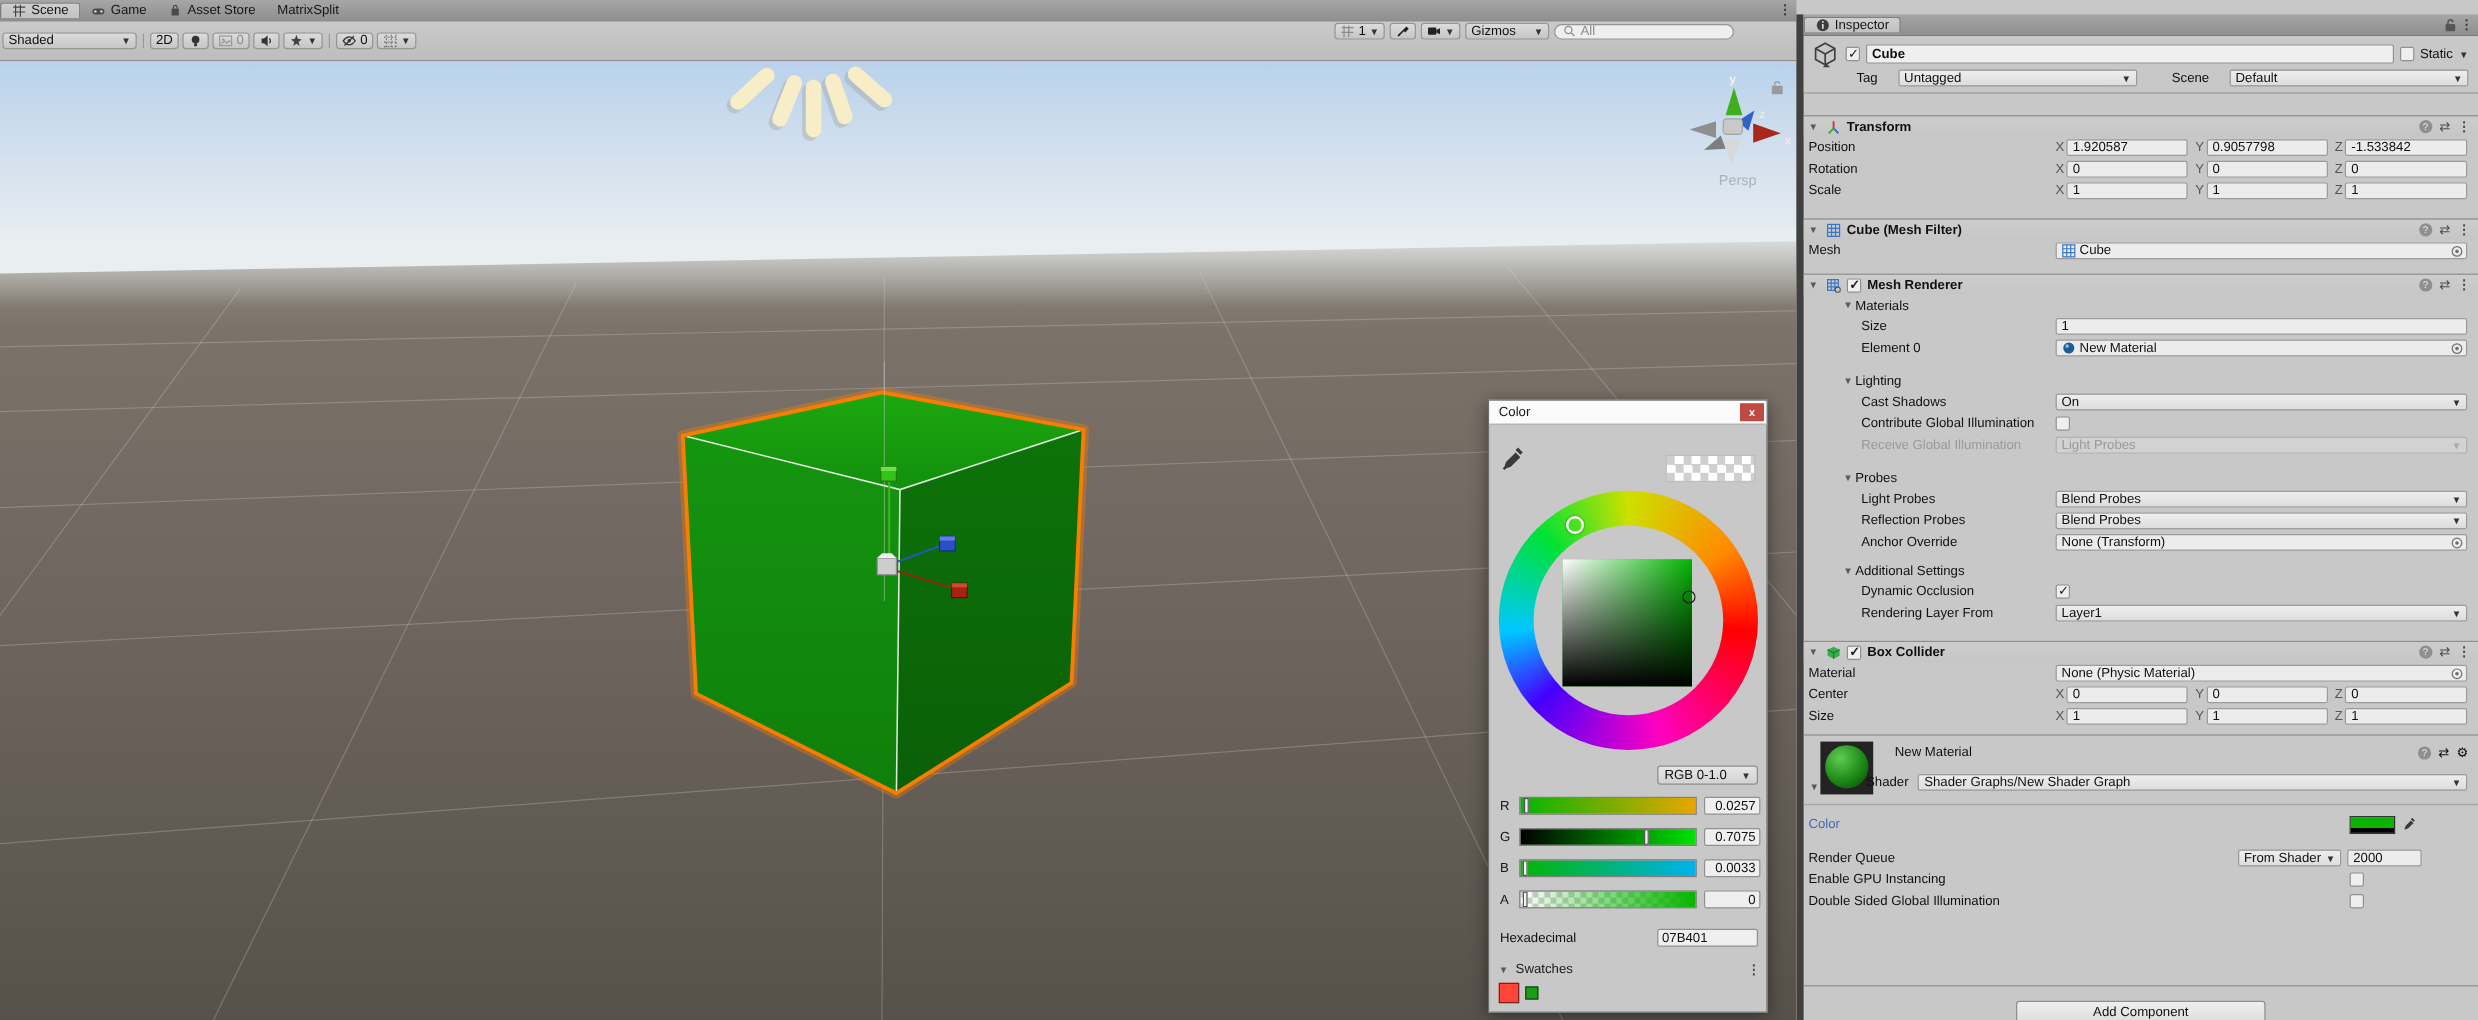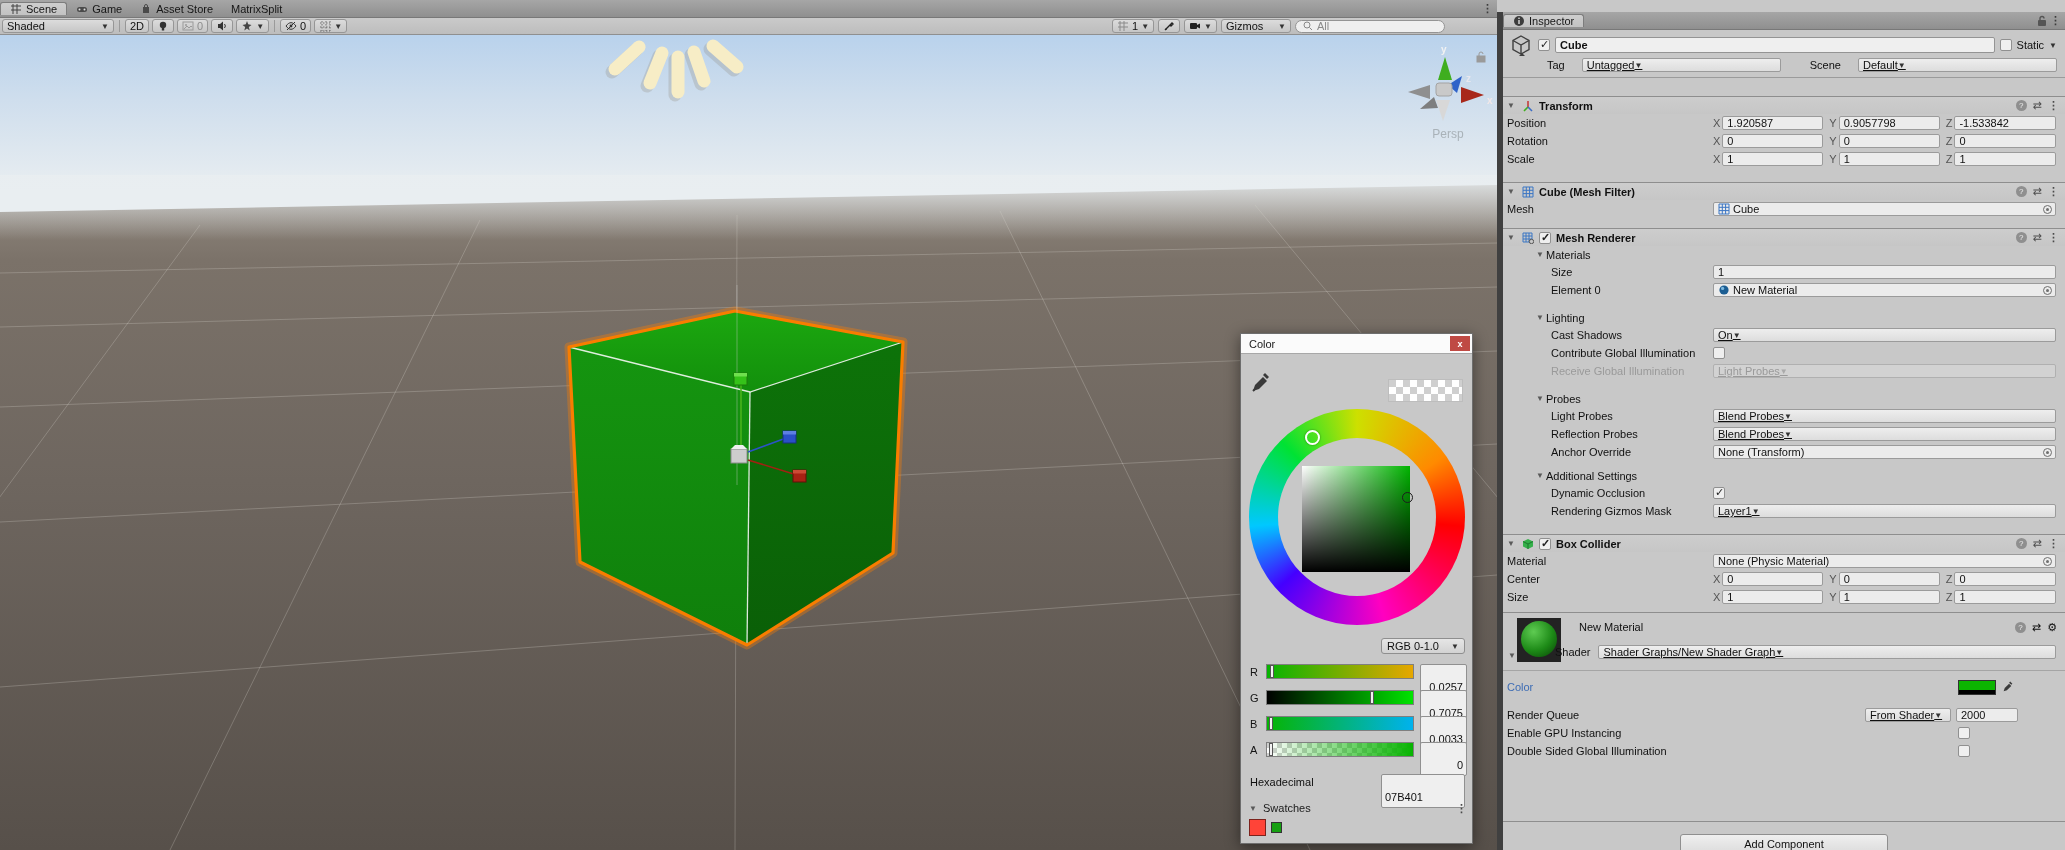--- a/index.html
+++ b/index.html
@@ -9,21 +9,21 @@
 
   
   .tabbar { height:18px; background:linear-gradient(#a6a6a6,#8f8f8f); border-bottom:1px solid #787878; display:flex; align-items:center; position:relative; }
   .tab { display:flex; align-items:center; gap:4px; padding:0 9px; color:#161616; }
   .tab.active { background:linear-gradient(#cecece,#c2c2c2); border-radius:3px 3px 0 0; border:1px solid #7d7d7d; border-bottom:none; }
   .tab-kebab { position:absolute; right:4px; top:2px; color:#3c3c3c; font-weight:bold; letter-spacing:0; }
   .icon12 { width:12px; height:12px; display:inline-block; flex:none; }
 
   
   .scene { position:absolute; left:0; top:0; width:1497px; height:850px; }
-  .scene-toolbar { height:17px; background:linear-gradient(#cacaca,#bdbdbd); border-bottom:1px solid #8f8f8f; display:flex; align-items:center; padding:0 2px; gap:3px; position:relative;text-align:right; }
+  .scene-toolbar { height:33px; background:linear-gradient(#cacaca,#bdbdbd); border-bottom:1px solid #8f8f8f; display:flex; align-items:center; padding:0 2px; gap:3px; position:relative;text-align:right; }
   .tb-btn { height:14px; display:flex; align-items:center; gap:3px; padding:0 4px; background:linear-gradient(#dcdcdc,#c6c6c6); border:1px solid #969696; border-radius:3px; color:#111; }
   .tb-sep { width:1px; height:12px; background:#9a9a9a; margin:0 2px; }
   .tb-caret { font-size:8px; color:#333; }
   .tb-dim { color:#8d8d8d; }
   .tb-right { position:absolute; right:52px; top:1px; display:flex; align-items:center; gap:4px; }
   .search { width:150px; height:13px; background:#efefef; border:1px solid #949494; border-radius:7px; display:flex; align-items:center; padding:0 6px; gap:3px; color:#8a8a8a; }
   .viewport { position:relative; width:1497px; height:815px; background:linear-gradient(#b9d2ec 0%, #cfdeed 8%, #e9eef1 19%, #e9eef1 100%); }
   .viewport svg { position:absolute; left:0; top:0; }
 
   
@@ -36,39 +36,39 @@
   .wheel-hole { position:absolute; left:29px; top:29px; right:29px; bottom:29px; border-radius:50%; background:#c8c8c8; }
   .svbox { position:absolute; left:61px; top:132px; width:108px; height:106px;
            background:linear-gradient(to top, #000, rgba(0,0,0,0)), linear-gradient(to right, #fff, rgba(255,255,255,0)), #00b400; background-blend-mode:normal; }
   .ring-sel { position:absolute; left:64px; top:96px; width:15px; height:15px; border:2px solid #fff; border-radius:50%; box-shadow:0 0 2px rgba(0,0,0,.5); }
   .sv-sel { position:absolute; left:161px; top:158px; width:11px; height:11px; border:1.5px solid #1d1d1d; border-radius:50%; }
   .mode-dd { position:absolute; left:140px; top:304px; width:84px; height:16px; background:linear-gradient(#e6e6e6,#d2d2d2); border:1px solid #8f8f8f; border-radius:3px; display:flex; align-items:center; justify-content:space-between; padding:0 5px; }
   .srow { position:absolute; left:0; width:233px; height:15px; }
   .srow .sl-label { position:absolute; left:9px; top:2px; color:#141414; }
   .sl-track { position:absolute; left:25px; top:0; width:148px; height:15px; border:1px solid #7f7f7f; }
   .sl-handle { position:absolute; top:0; width:4px; height:13px; background:#f2f2f2; border:1px solid #555; }
-  .sl-val { position:absolute; left:179px; top:0; width:47px; height:15px; background:#efefef; border:1px solid #909090; border-radius:2px; text-align:right; padding:16px 3px; }
+  .sl-val { position:absolute; left:179px; top:0; width:47px; height:15px; background:#efefef; border:1px solid #909090; border-radius:2px; text-align:right; padding:1px 3px; }
   .hexrow { position:absolute; top:440px; left:0; width:233px; height:16px; }
   .swatch-hdr { position:absolute; top:468px; left:8px; display:flex; gap:4px; align-items:center; color:#1a1a1a; }
   .kebab { color:#4a4a4a; font-weight:bold; }
 
   
   .inspector { position:absolute; left:1497px; top:12px; width:568px; height:850px; background:#c8c8c8; border-left:6px solid #404040; display:flex; flex-direction:column; }
   .insp-body { flex:1; display:flex; flex-direction:column; overflow:hidden; }
   .go-header { padding:4px 8px 3px 6px; border-bottom:1px solid #9b9b9b; background:#c8c8c8; }
   .go-row1 { display:flex; align-items:center; gap:5px; height:22px; }
   .namefield { flex:1; height:16px; background:#efefef; border:1px solid #949494; border-radius:2px; font-weight:bold; padding:1px 4px; }
   .go-row2 { display:flex; align-items:center; gap:17px; height:18px; padding-left:38px; }
   .row { display:flex; align-items:center; height:16px; margin:1px 9px 1px 0; }
   .lbl { width:210px; flex:none; color:#111; }
   .lbl.dis { color:#9a9a9a; }
   .ind1 { padding-left:4px; } .ind2 { padding-left:33px; } .ind3 { padding-left:48px; }
   .ctl { flex:1; display:flex; align-items:center; }
   .field, .dropdown, .objfield { height:14px; background:#ececec; border:1px solid #9b9b9b; border-radius:2px; display:flex; align-items:center; padding:0 4px; flex:1; }
-  .dropdown { justify-content:flex-start; background:linear-gradient(#eee,#ddd);text-decoration:underline; }
+  .dropdown { justify-content:space-between; background:linear-gradient(#eee,#ddd); }
   .dropdown.dis { background:#d2d2d2; color:#9a9a9a; border-color:#b0b0b0; }
   .objfield { gap:3px; padding-right:16px; position:relative; }
   .picker-dot { position:absolute; right:3px; width:9px; height:9px; border:1px solid #6f6f6f; border-radius:50%; display:flex; align-items:center; justify-content:center; }
   .picker-dot::after { content:""; width:3px; height:3px; background:#6f6f6f; border-radius:50%; }
   .chk { width:12px; height:12px; background:#efefef; border:1px solid #909090; border-radius:2px; position:relative; flex:none; }
   .chk.on::after { content:"✓"; position:absolute; left:1px; top:-2px; font-size:11px; color:#222; }
   .comp-hdr { display:flex; align-items:center; gap:5px; height:18px; border-top:1px solid #8e8e8e; background:linear-gradient(#cdcdcd,#c6c6c6); padding:0 6px 0 4px; font-weight:bold; margin-top:4px; }
   .hdr-icons { margin-left:auto; display:flex; gap:6px; align-items:center; color:#4f4f4f; font-weight:normal; }
   .help-i { width:11px; height:11px; border-radius:50%; background:#8f8f8f; color:#eee; font-size:8px; display:flex; align-items:center; justify-content:center; }
   .fold { color:#5a5a5a; font-size:8px; width:10px; flex:none; }
@@ -649,21 +649,21 @@
         <span class="fold">▼</span>
         <span>Additional Settings</span>
       </div>
       <div class="row">
         <span class="lbl ind3">Dynamic Occlusion</span>
         <div class="ctl">
             <span class="chk on"></span>
           </div>
       </div>
       <div class="row">
-        <span class="lbl ind3">Rendering Gizmos Mask</span>
+        <span class="lbl ind3">Rendering Layer From</span>
         <div class="ctl">
             <div class="dropdown">
           <span>Layer1</span>
               <span class="tb-caret">▼</span>
         </div>
           </div>
       </div>
 
       <div class="gap10"></div>
 

